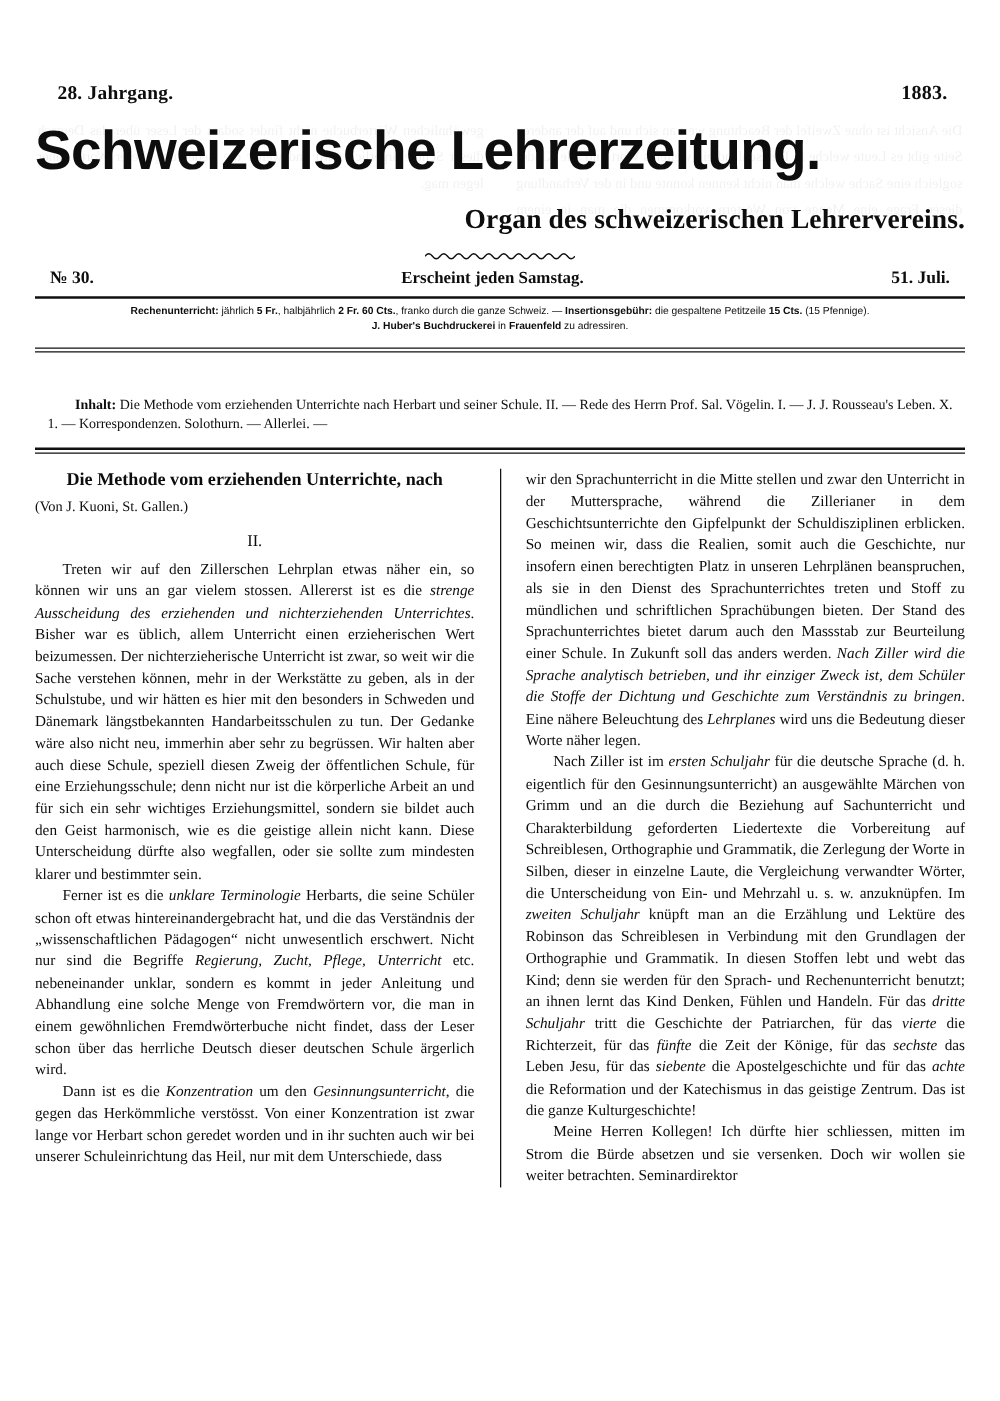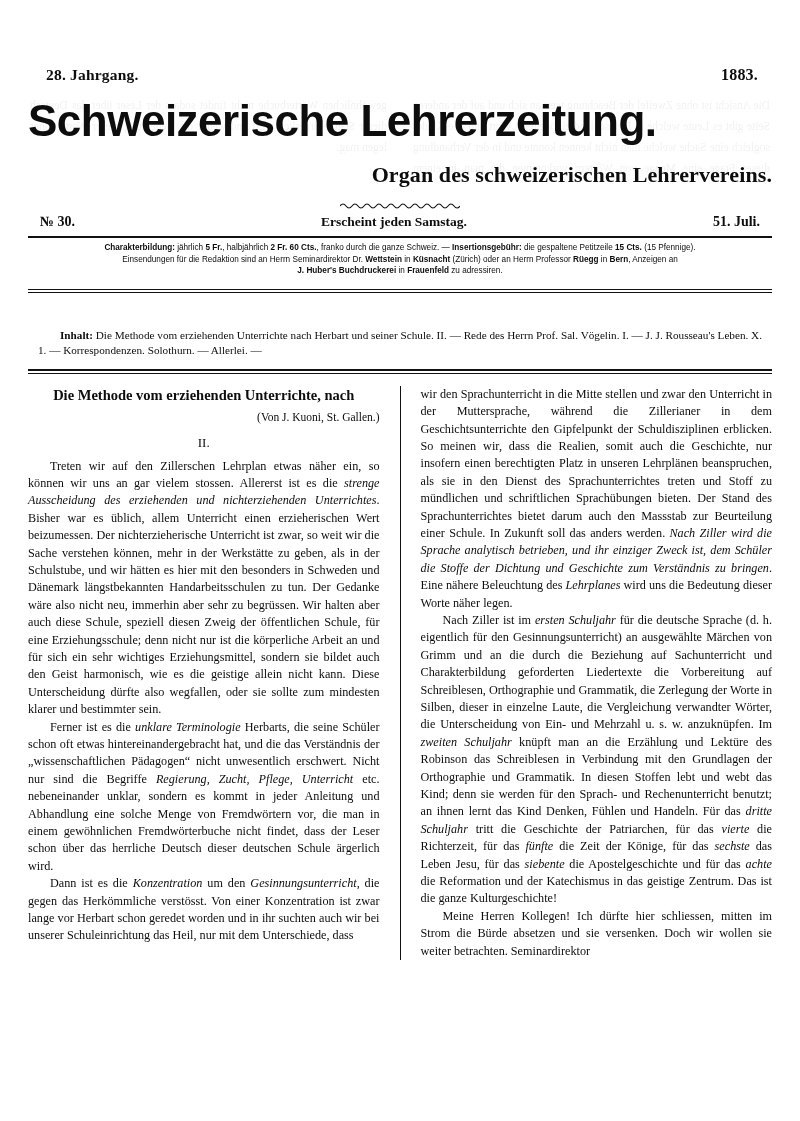--- a/index.html
+++ b/index.html
@@ -145,21 +145,21 @@
   }
 
   .art-title {
     text-align: center;
     font-weight: bold;
     font-size: 14.5px;
     line-height: 19px;
     margin: 0 0 4px 0;
   }
   .art-byline {
-    text-align: right;
+    text-align: left;
     font-size: 11.5px;
     margin: 2px 0 8px 0;
   }
   .art-section {
     text-align: center;
     font-size: 13px;
     font-weight: normal;
     margin: 2px 0 6px 0;
   }
   p.body {
@@ -195,24 +195,21 @@
   <div class="issue-line">
     <span>№ 30.</span>
     <span class="center">Erscheint jeden Samstag.</span>
     <span>51. Juli.</span>
   </div>
 
   <hr class="rule-mid">
 
   <div class="fineprint">
     <div>
-      <b>Charakterbildung:</b><span> jährlich </span><b>5 Fr.</b><span>, halbjährlich </span><b>2 Fr. 60 Cts.</b><span>, franko durch die ganze Schweiz. — </span><b>Insertionsgebühr:</b><span> die gespaltene Petitzeile </span><b>15 Cts.</b><span> (15 Pfennige).</span>
-    </div>
-    <div>
-      <span>Einsendungen für die Redaktion sind an Herrn Seminardirektor Dr. </span><b>Wettstein</b><span> in </span><b>Küsnacht</b><span> (Zürich) oder an Herrn Professor </span><b>Rüegg</b><span> in </span><b>Bern</b><span>, Anzeigen an</span>
+      <b>Rechenunterricht:</b><span> jährlich </span><b>5 Fr.</b><span>, halbjährlich </span><b>2 Fr. 60 Cts.</b><span>, franko durch die ganze Schweiz. — </span><b>Insertionsgebühr:</b><span> die gespaltene Petitzeile </span><b>15 Cts.</b><span> (15 Pfennige).</span>
     </div>
     <div>
       <b>J. Huber's Buchdruckerei</b><span> in </span><b>Frauenfeld</b><span> zu adressiren.</span>
     </div>
   </div>
 
   <hr class="rule-thin">
   <hr class="rule-hair">
 
   <div class="contents">

